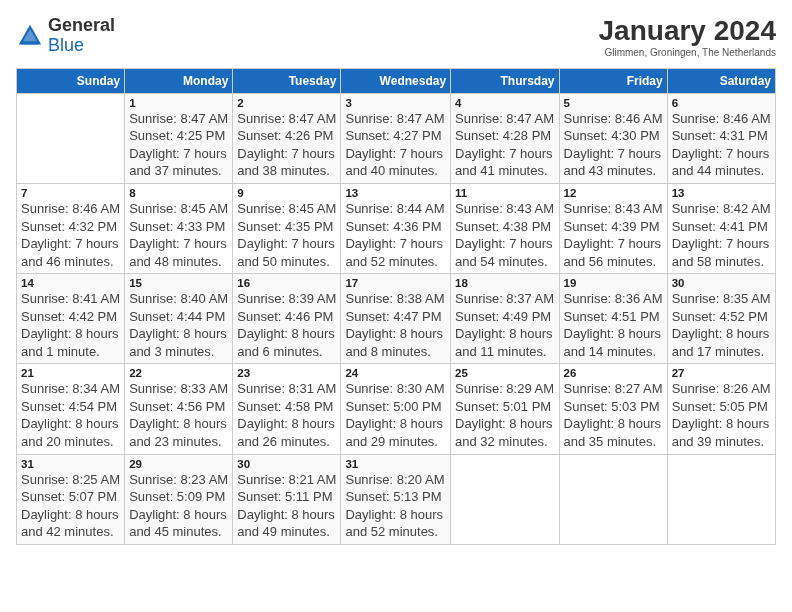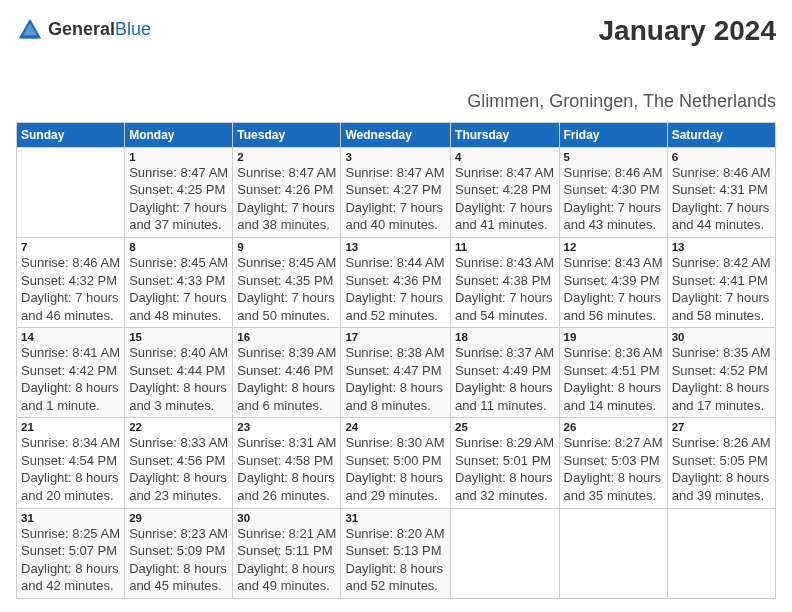--- a/index.html
+++ b/index.html
@@ -20,21 +20,21 @@
       justify-content: space-between;
       align-items: flex-start;
       margin-bottom: 10px;
     }
     .logo {
       display: flex;
       align-items: center;
     }
     .logo-text {
       display: flex;
-      flex-direction: row;
+      flex-direction: column;
       line-height: 1.1;
     }
     .logo-general {
       font-size: 18px;
       font-weight: bold;
       color: #333;
     }
     .logo-blue {
       font-size: 18px;
       font-weight: normal;
@@ -48,34 +48,33 @@
     .title-block {
       text-align: right;
     }
     .month-title {
       font-size: 28px;
       font-weight: bold;
       color: #333;
       line-height: 1.1;
     }
     .location {
-      font-size: 18px;
+      font-size: 10px;
       color: #555;
-      margin-top: 44px;
     }
     .calendar {
       width: 100%;
       border-collapse: collapse;
       font-size: 10.5px;
     }
     .calendar thead th {
       background-color: #1a6abf;
       color: #fff;
       padding: 5px 4px;
-      text-align: left;
+      text-align: right;
       font-size: 12px;
       font-weight: bold;
       border: 1px solid #ccc;
     }
     .calendar tbody td {
       border: 1px solid #ccc;
       vertical-align: top;
       padding: 3px 4px;
       width: 113px;
       height: 90px;

